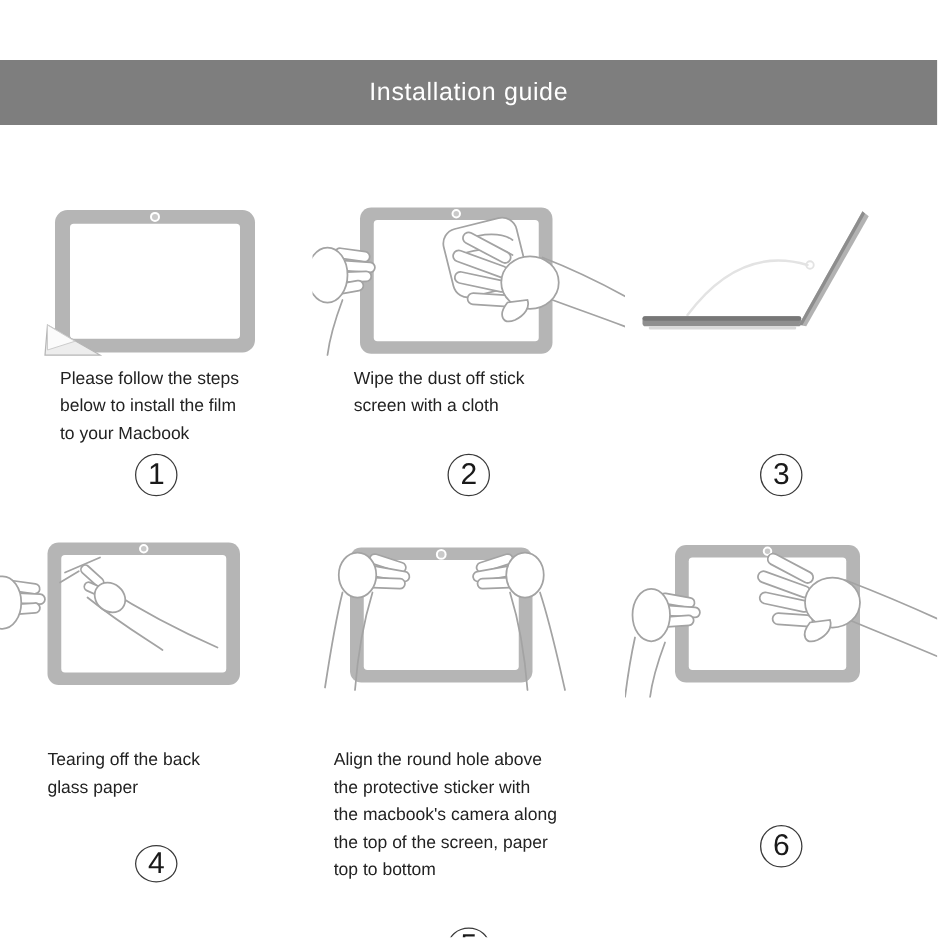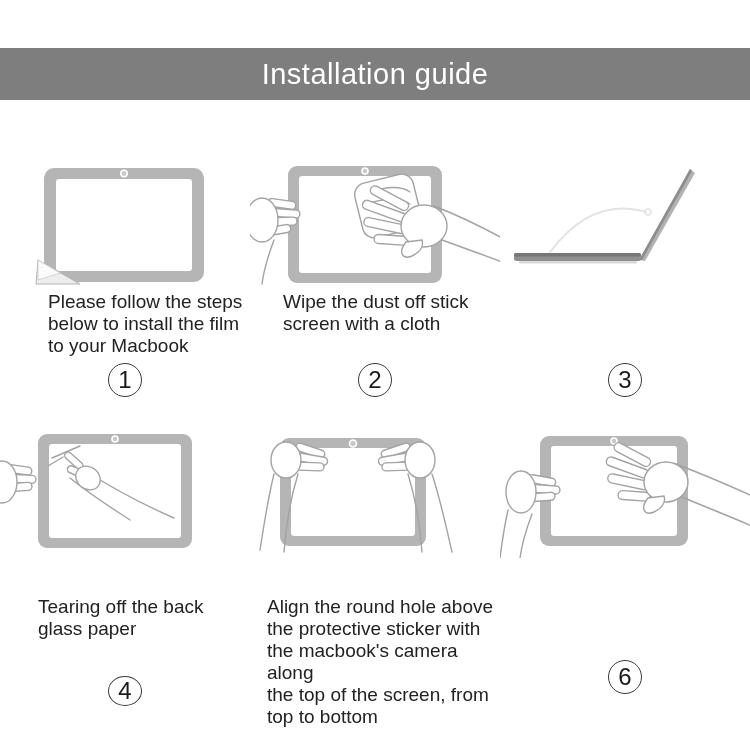--- a/index.html
+++ b/index.html
@@ -3,29 +3,29 @@
 <meta charset="utf-8">
 <style>
   * { margin:0; padding:0; box-sizing:border-box; }
   html,body { width:750px; height:750px; background:#fff;
               font-family:"Liberation Sans", sans-serif; }
   .page { position:relative; width:750px; height:750px; background:#fff; overflow:hidden; }
 
   .header { position:absolute; top:48px; left:0; width:750px; height:52px;
             background:var(--header-bg,#7e7e7e); display:flex; align-items:center;
             justify-content:center; }
-  .header span { color:var(--header-fg,#fff); font-size:29px; letter-spacing:.5px; }
+  .header span { color:var(--header-fg,#fff); font-size:20px; letter-spacing:.5px; }
 
   .grid { position:absolute; top:150px; left:0; width:750px; display:grid;
           grid-template-columns:250px 250px 250px; grid-template-rows:260px 290px; }
   .cell { display:flex; flex-direction:column; }
   .row2 { padding-top:16px;gap:36px; }
   .illus { height:136px; display:flex; align-items:flex-end; justify-content:center; }
   .row2 .illus { height:132px; }
-  .caption { font-size:19px; line-height:22px; color:var(--text,#222);
+  .caption { font-size:14px; line-height:22px; color:var(--text,#222);
              white-space:pre-line; padding-top:5px; padding-right:6px; }
   .row2 .caption { padding-top:2px; }
   .badge { margin-top:auto; margin-bottom:13px; align-self:center; width:34px; height:34px;
            border:1.5px solid var(--badge-border,#3a3a3a); border-radius:50%;
            display:flex; align-items:center; justify-content:center; }
   .row2 .badge { margin-bottom:6px; }
   .badge span { font-size:24px; color:#1a1a1a; }
 
   
   .bezel { fill:var(--bezel,#b5b5b5); }
@@ -179,21 +179,21 @@
             <rect class="cap" y="-4" width="30" height="8" rx="4" transform="translate(18,20) rotate(2)"></rect>
             <ellipse class="cap" cx="10" cy="14" rx="15" ry="18"></ellipse>
             <path class="ln" d="M -2 28 C -10 52 -16 80 -22 106"></path>
             <path class="ln" d="M 22 28 C 14 54 10 80 8 106"></path>
           </g>
         </svg>
       </div>
       <div class="caption" style="padding-left:17px">Align the round hole above
 the protective sticker with
 the macbook's camera along
-the top of the screen, from
+the top of the screen, paper
 top to bottom</div>
       <div class="badge">
           <span>5</span>
         </div>
     </div>
 
     <div class="cell row2">
       <div class="illus">
         <svg width="250" height="132" viewBox="0 0 250 132">
           <rect class="bezel" x="40" y="10" width="148" height="110" rx="9"></rect>

